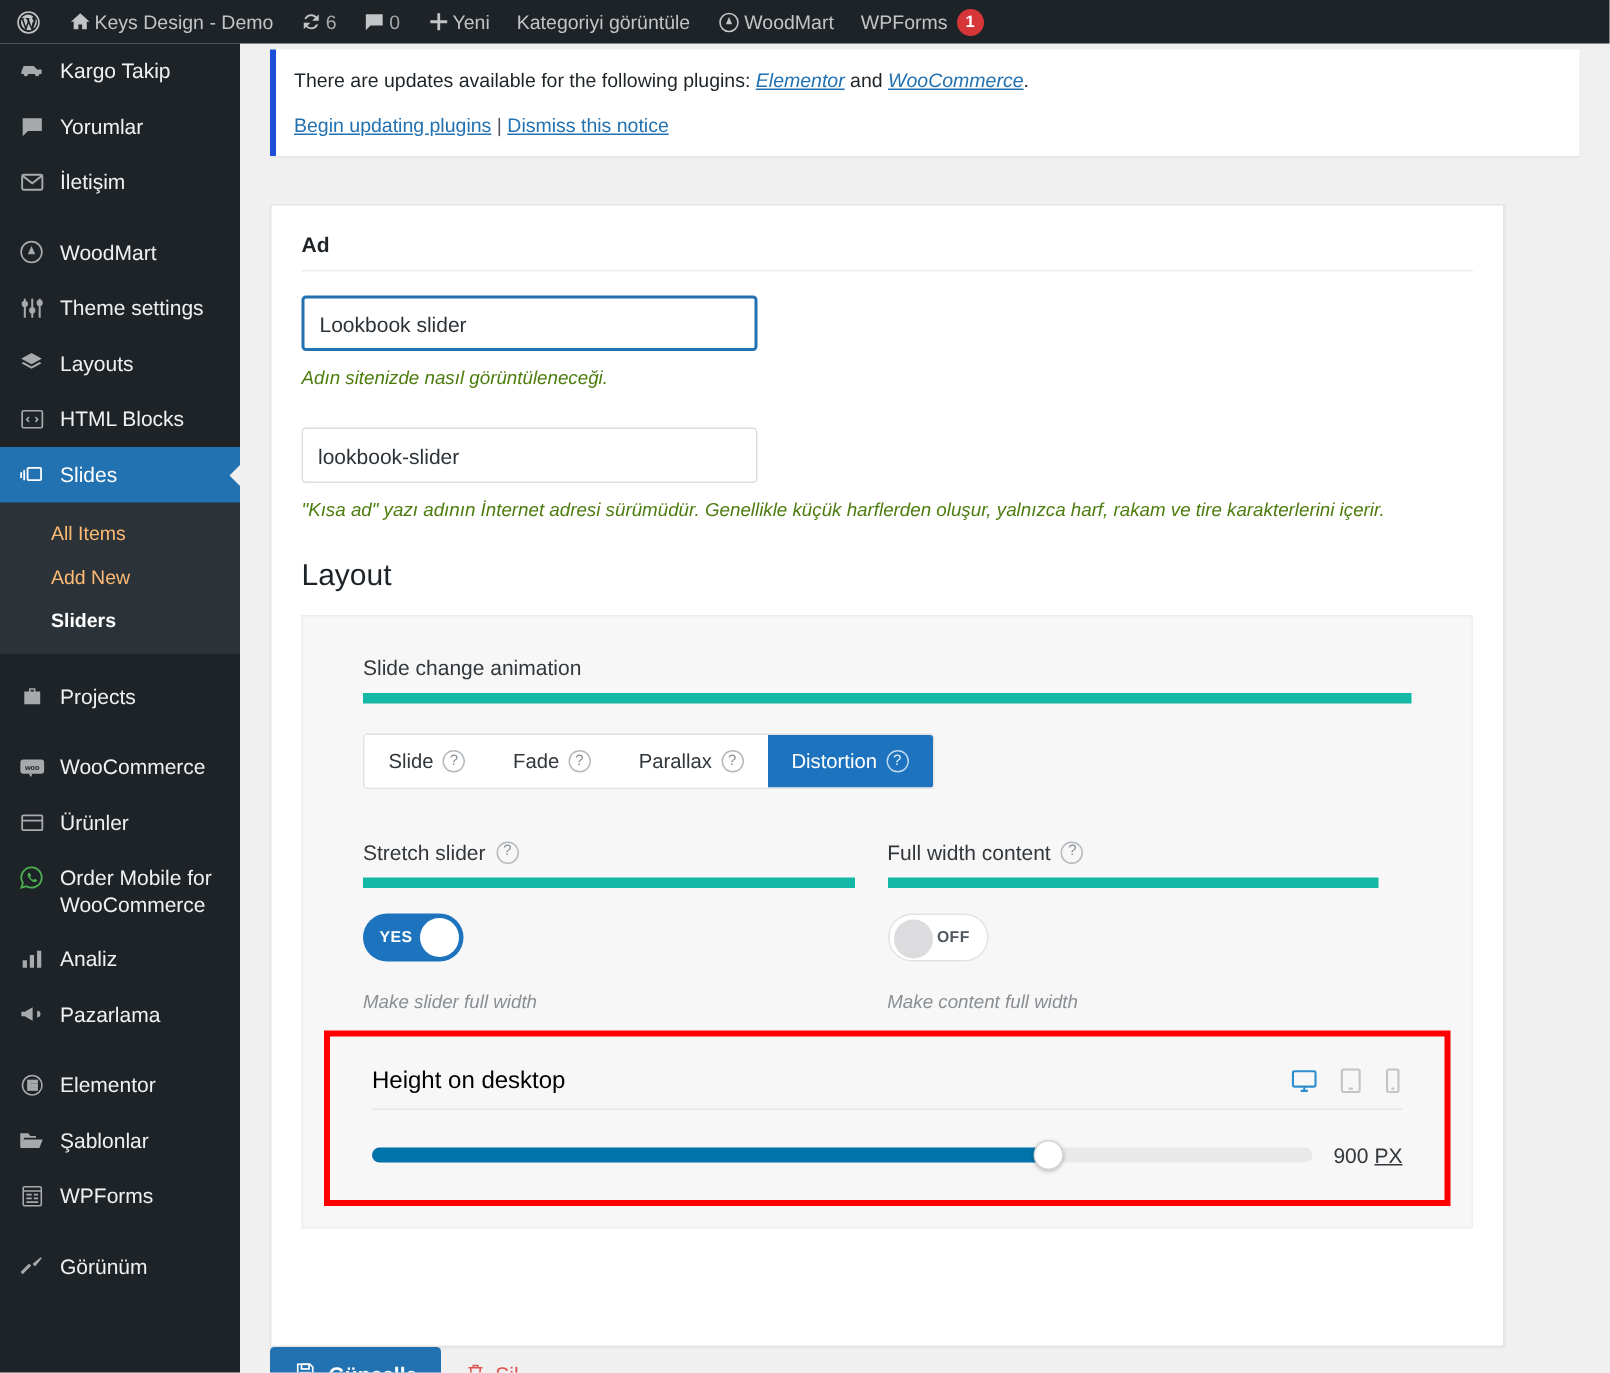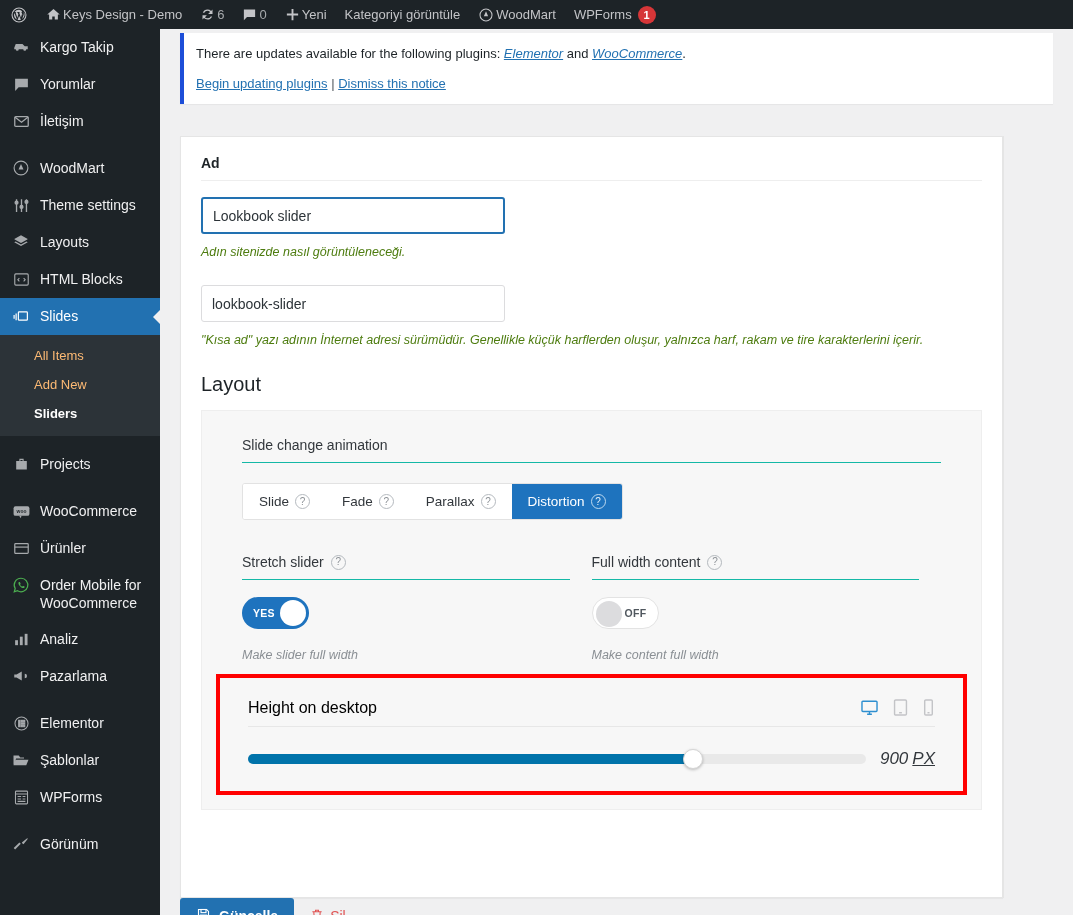--- a/index.html
+++ b/index.html
@@ -117,21 +117,21 @@
   .section-title {
     font-size: 20px; font-weight: 400; color: #1d2327;
     margin: 18px 0 14px 0;
   }
   .grey-box {
     background: #f7f7f7; border: 1px solid #eee;
     padding: 26px 40px 0 40px;
   }
   .sub-label {
     font-size: 14px; color: #32373c;
-    padding-bottom: 9px; border-bottom: 1px solid #14b8a6;
+    padding-bottom: 9px; border-bottom: 7px solid #14b8a6;
     display: flex; align-items: center; gap: 7px;
   }
   .qmark {
     display: inline-flex; align-items: center; justify-content: center;
     width: 15px; height: 15px; border-radius: 50%;
     border: 1px solid #b4b9be; color: #8c9196;
     font-size: 10px; line-height: 1; font-style: normal;
   }
 
   
@@ -199,21 +199,21 @@
   .track .fill {
     position: absolute; left: 0; top: 0; bottom: 0;
     background: #0073aa; border-radius: 5px;
   }
   .track .handle {
     position: absolute; width: 20px; height: 20px; border-radius: 50%;
     background: #fff; border: 1px solid #d5d5d5;
     box-shadow: 0 1px 3px rgba(0,0,0,.25);
     top: -5px;
   }
-  .slider-value { font-size: 17px; color: #32373c; white-space: nowrap; font-style: italic; }
+  .slider-value { font-size: 14px; color: #32373c; white-space: nowrap; }
   .slider-unit { text-decoration: underline; margin-left: 4px; color: #32373c; }
   .clipped-hint {
     font-size: 12.5px; font-style: italic; color: #8a8f94;
     margin-top: 6px; height: 8px; overflow: hidden;
   }
 
   
   .panel-footer {
     position: absolute; left: 20px; top: 869px;
     display: flex; align-items: center; gap: 16px;

